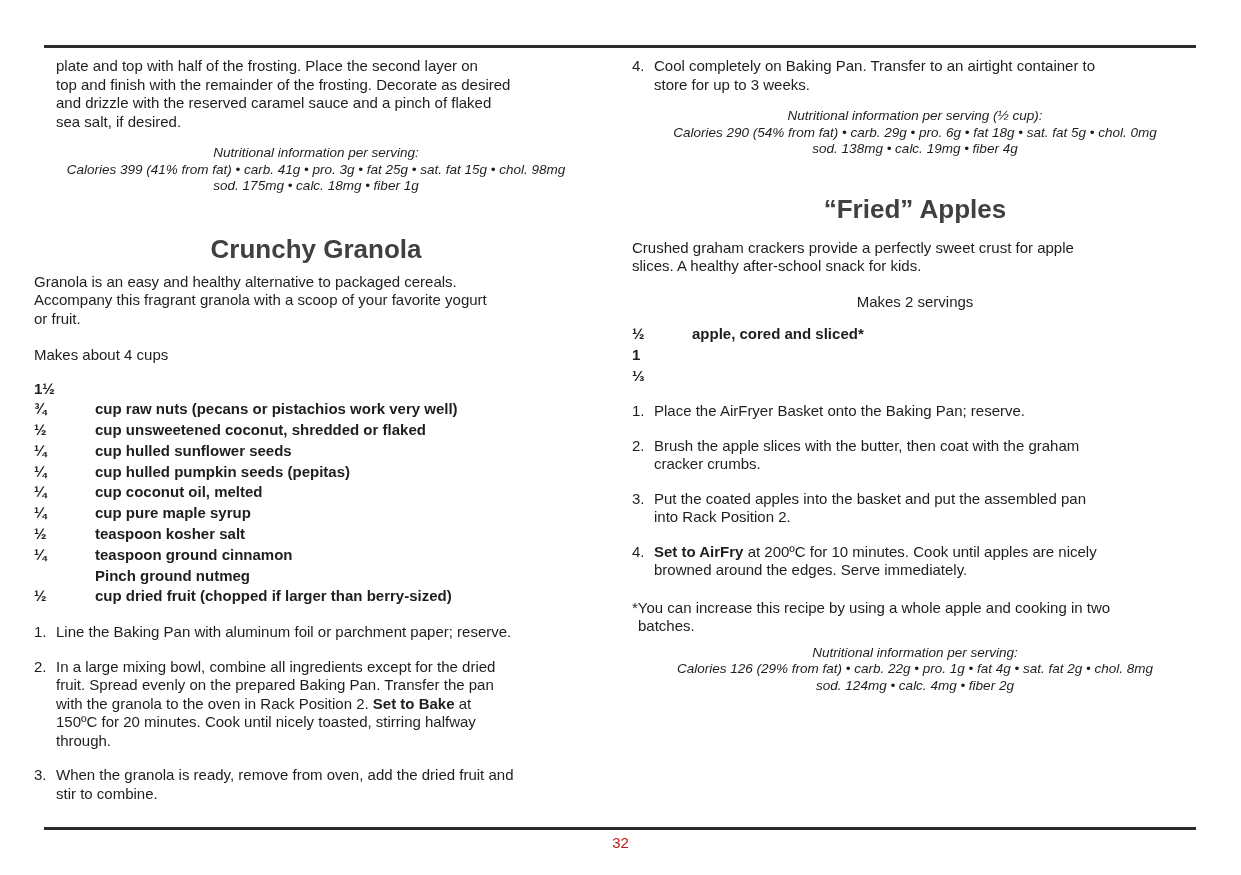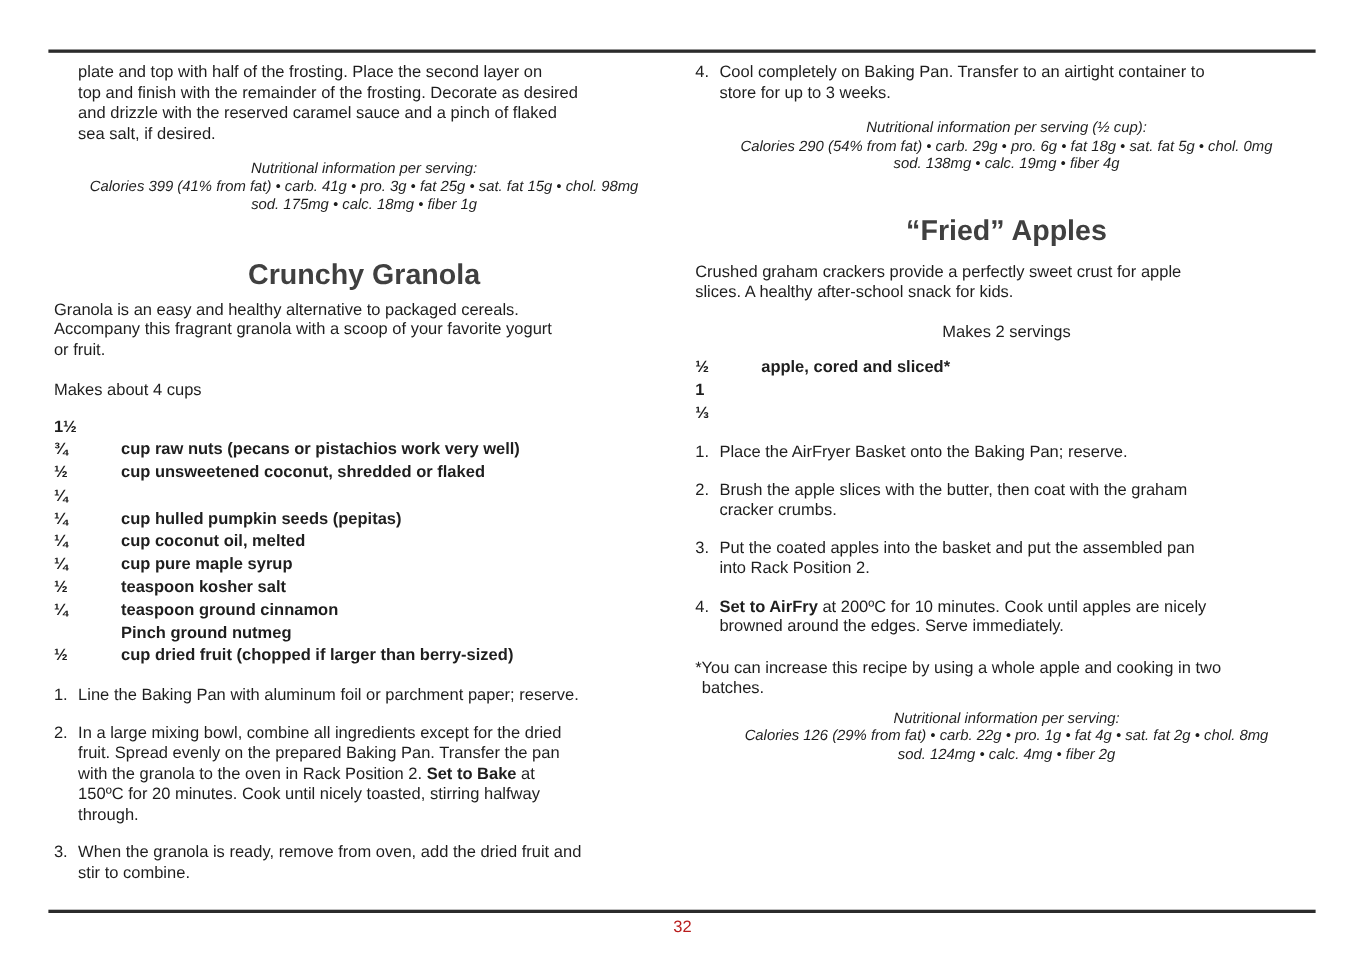--- a/index.html
+++ b/index.html
@@ -22,21 +22,21 @@
   }
   .rule.top { top: 45px; }
   .rule.bottom { top: 827px; }
 
   .col {
     position: absolute;
     top: 57px;
     font-size: 15px;
     line-height: 18.5px;
   }
-  .col.left  { left: 49px;  width: 564px; }
+  .col.left  { left: 34px;  width: 564px; }
   .col.right { left: 632px; width: 566px; }
 
   .cont-para {
     margin: 0;
     padding-left: 22px;
     white-space: pre-line;
   }
   .nutrition {
     margin-top: 14px;
     text-align: center;
@@ -129,20 +129,21 @@
       <div class="ing-row">
         <span>¾</span>
         <span>cup raw nuts (pecans or pistachios work very well)</span>
       </div>
       <div class="ing-row">
         <span>½</span>
         <span>cup unsweetened coconut, shredded or flaked</span>
       </div>
       <div class="ing-row">
         <span>¼</span>
+        <span>cup hulled sunflower seeds</span>
       </div>
       <div class="ing-row">
         <span>¼</span>
         <span>cup hulled pumpkin seeds (pepitas)</span>
       </div>
       <div class="ing-row">
         <span>¼</span>
         <span>cup coconut oil, melted</span>
       </div>
       <div class="ing-row">

